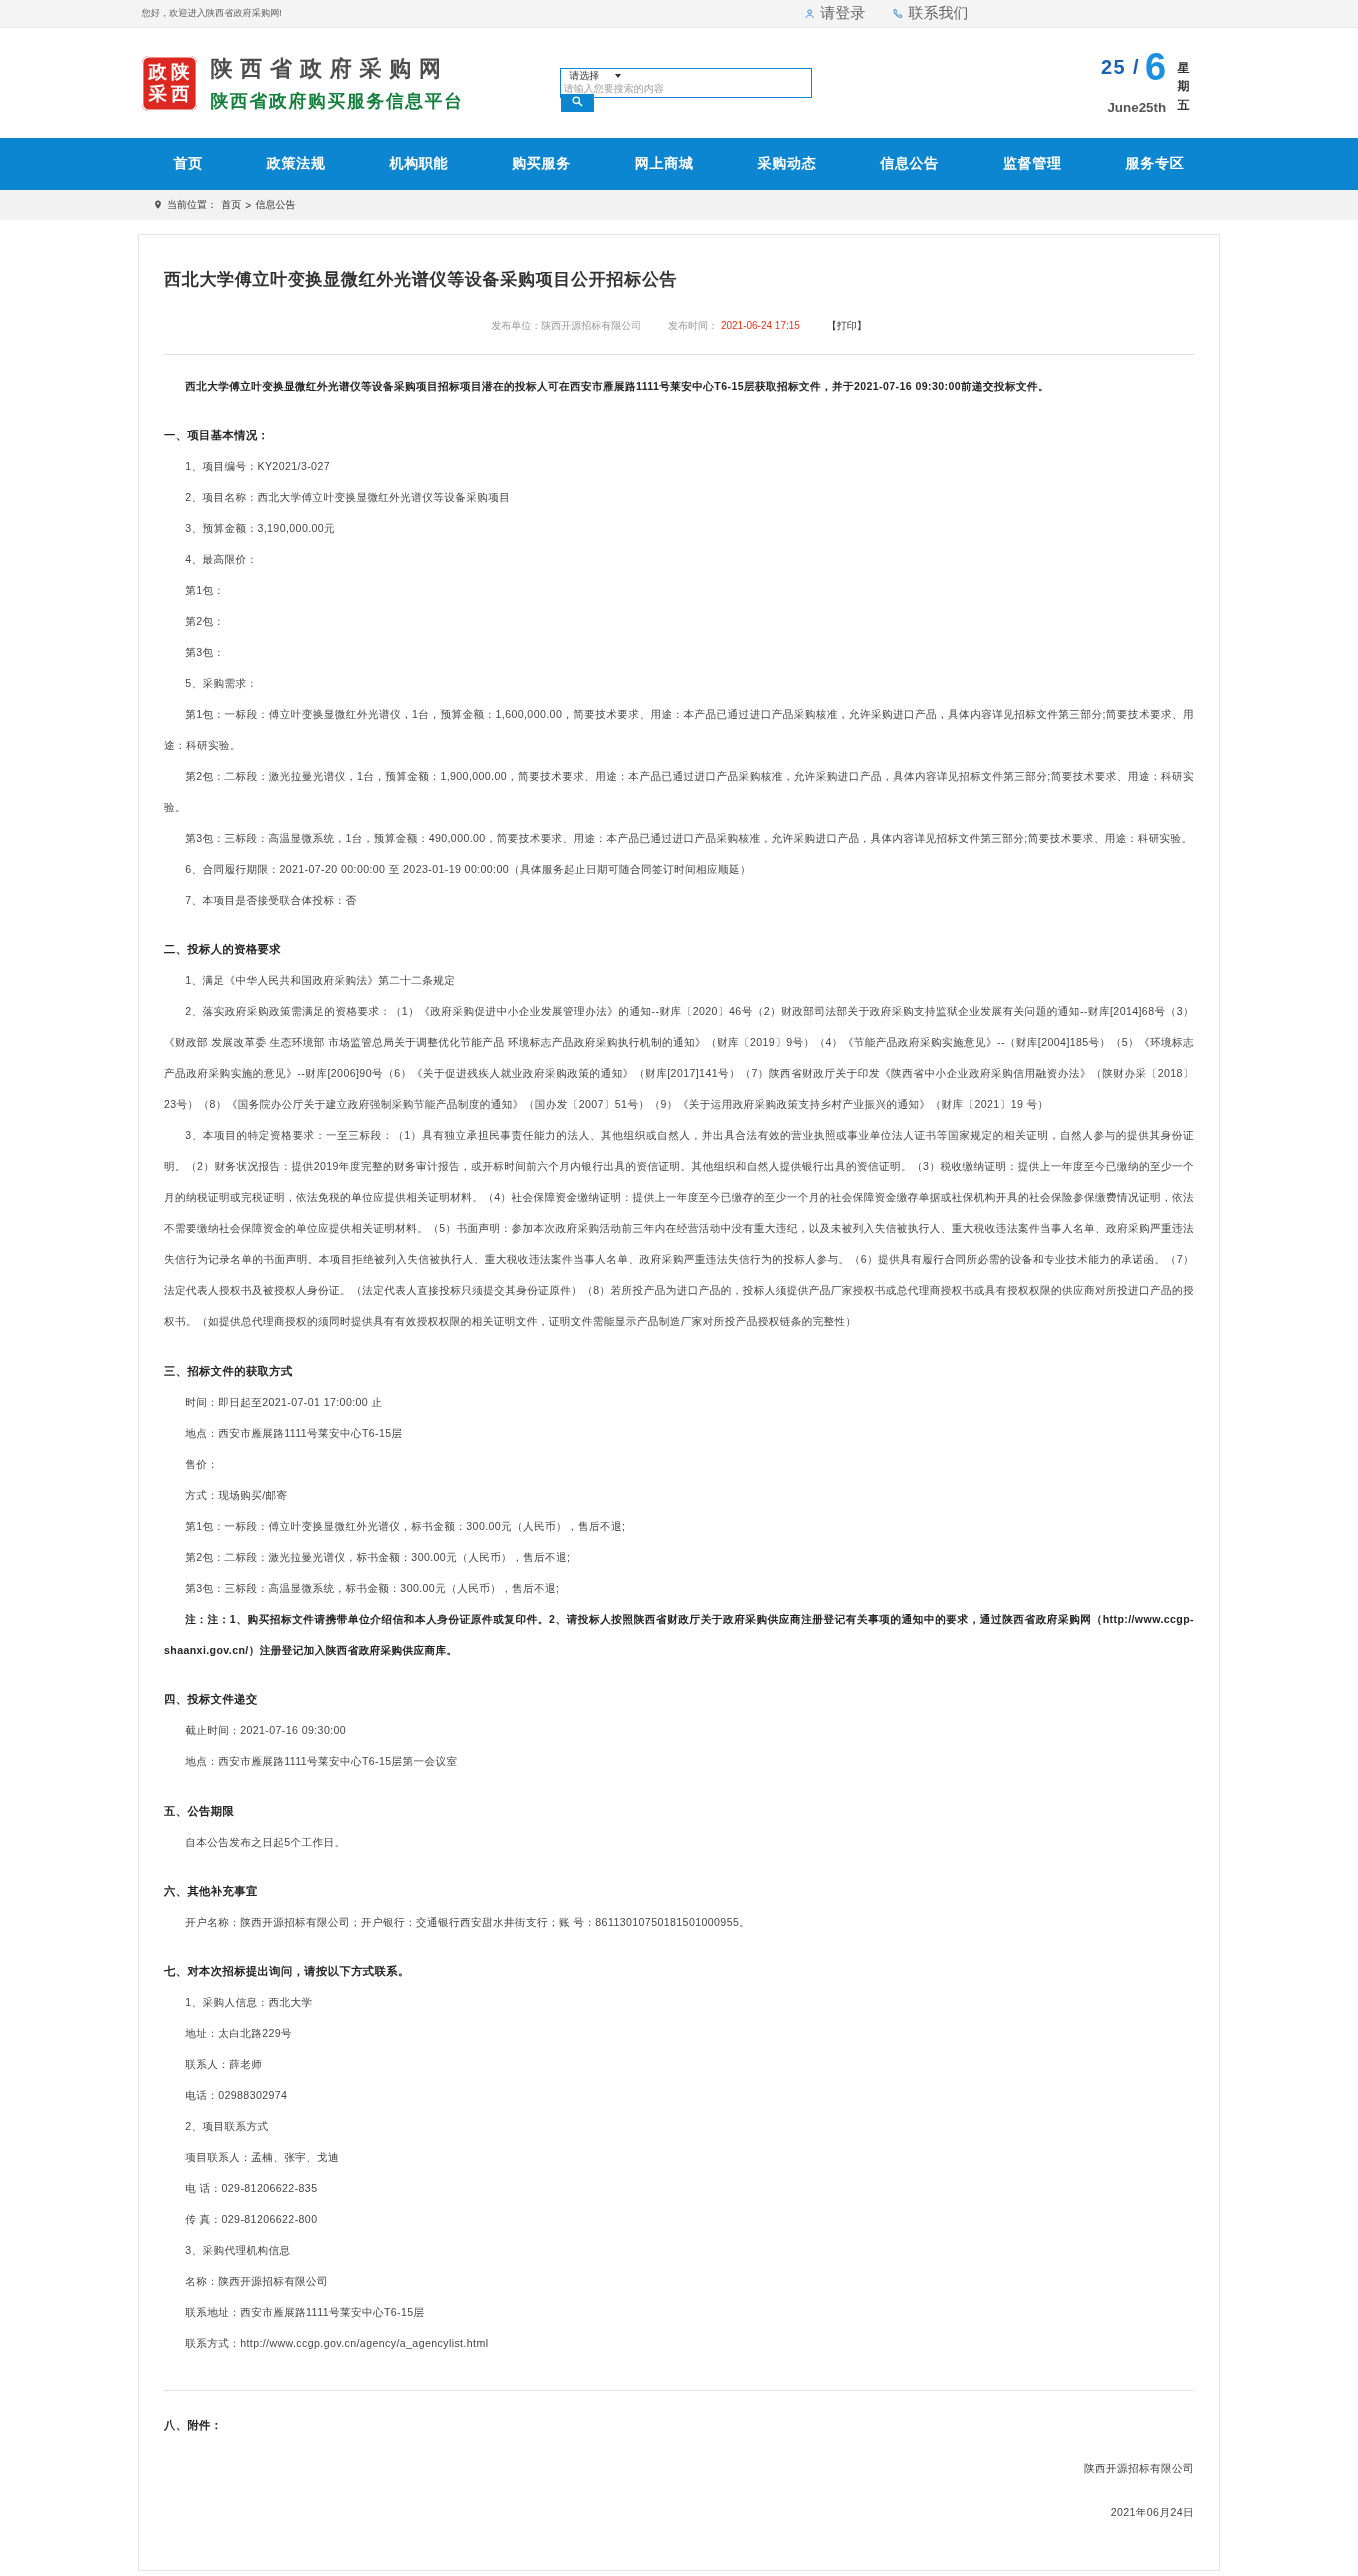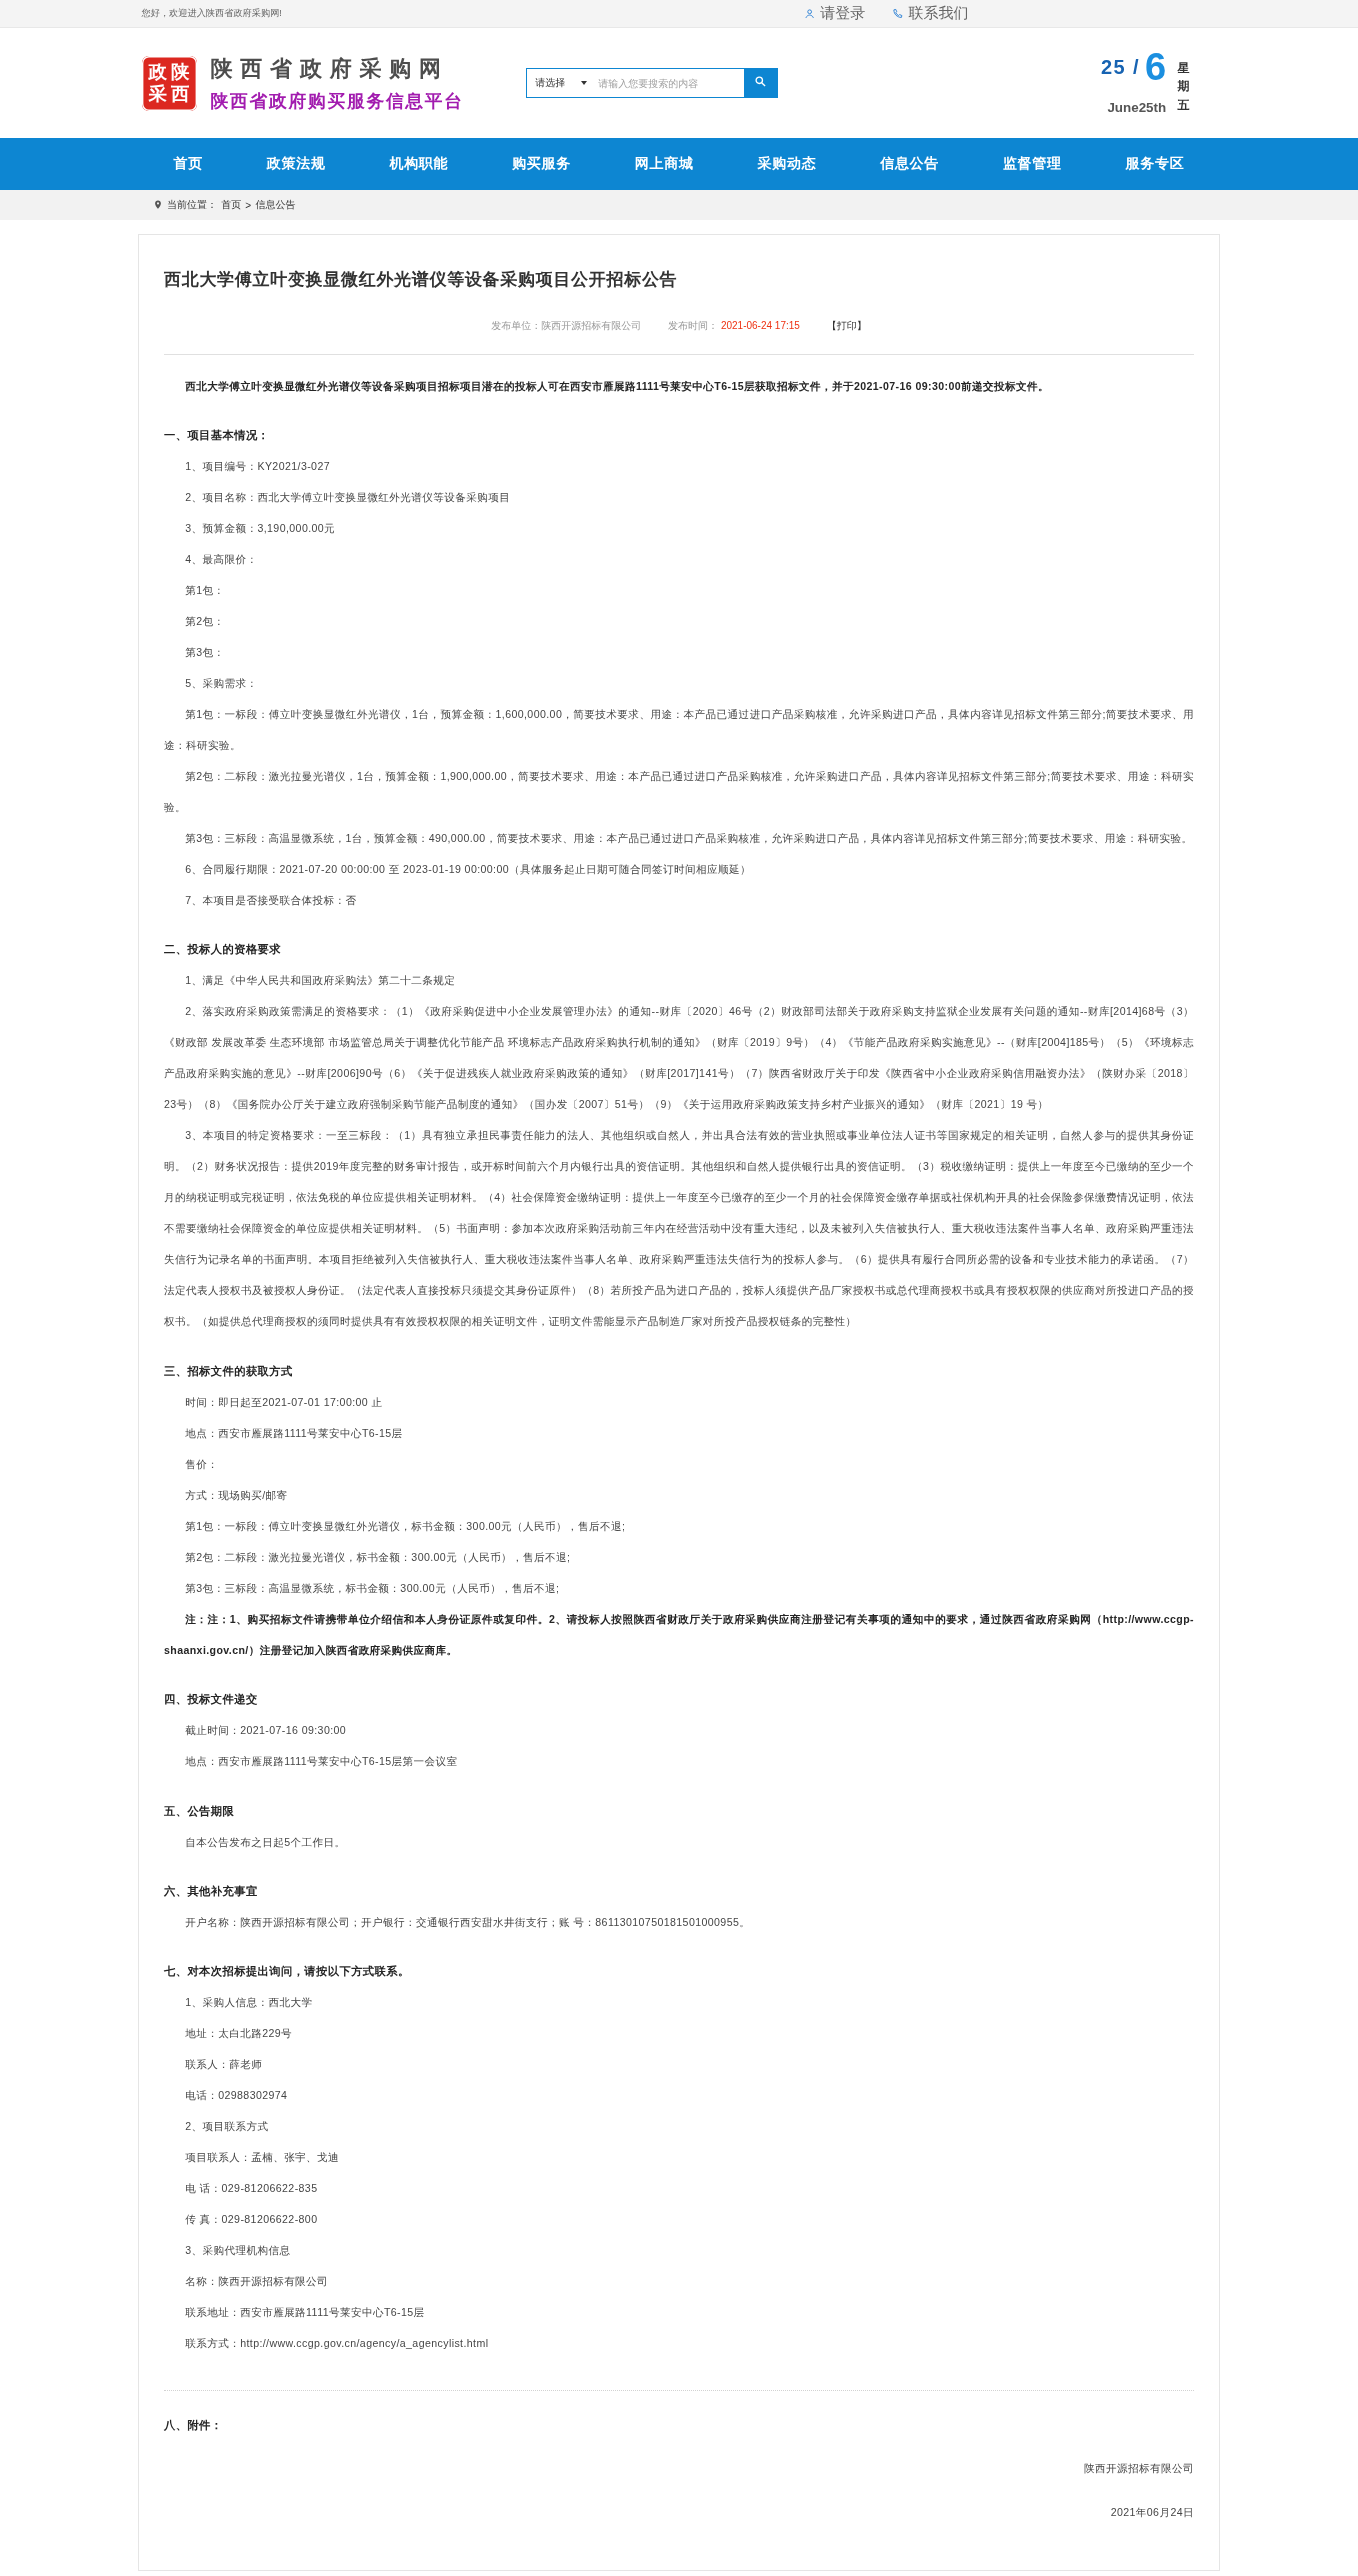--- a/index.html
+++ b/index.html
@@ -26,25 +26,25 @@
     width:55px; height:55px; background:#dc2820; border-radius:7px;
     display:grid; grid-template-columns:1fr 1fr; grid-template-rows:1fr 1fr;
     padding:5px; box-shadow: inset 0 0 0 1.4px #fff, inset 0 0 0 2.8px #dc2820;
   }
   .logo-seal span {
     color:#fff; font-weight:bold; font-size:18.4px; line-height:1;
     display:flex; align-items:center; justify-content:center;
   }
   .brand { margin-left:14px; }
   .brand-title { font-size:22px; font-weight:bold; color:#4d4d4d; letter-spacing:7.8px; }
-  .brand-sub   { font-size:17.7px; font-weight:bold; color:#a21caf; letter-spacing:1.8px; margin-top:5px; }
+  .brand-sub   { font-size:17.7px; font-weight:bold; color:#15803d; letter-spacing:1.8px; margin-top:5px; }
 
   .search-box {
     display:flex; align-items:stretch; height:30px; width:252px;
-    border:1.4px solid #0d86d2; margin-left:62px; background:#fff;
+    border:1.4px solid #0d86d2; margin-left:96px; background:#fff;flex-direction:column;
   }
   .search-select { display:flex; align-items:center; gap:15.6px; padding:0 8.5px 0 8.5px; cursor:pointer; }
   .search-select-label { font-size:10px; color:#333; }
   .select-arrow { width:0; height:0; border-left:3.5px solid transparent; border-right:3.5px solid transparent; border-top:4.2px solid #333; }
   .search-input { flex:1; border:none; outline:none; font-size:10px; color:#333; padding:0 2.8px; min-width:0; }
   .search-input::placeholder { color:#a0a0a0; }
   .search-btn { width:33px; background:#0d86d2; border:none; display:flex; align-items:center; justify-content:center; cursor:pointer; }
 
   .datebox { margin-left:auto; margin-right:27px; display:flex; align-items:flex-end; }
   .date-left { text-align:right; }

